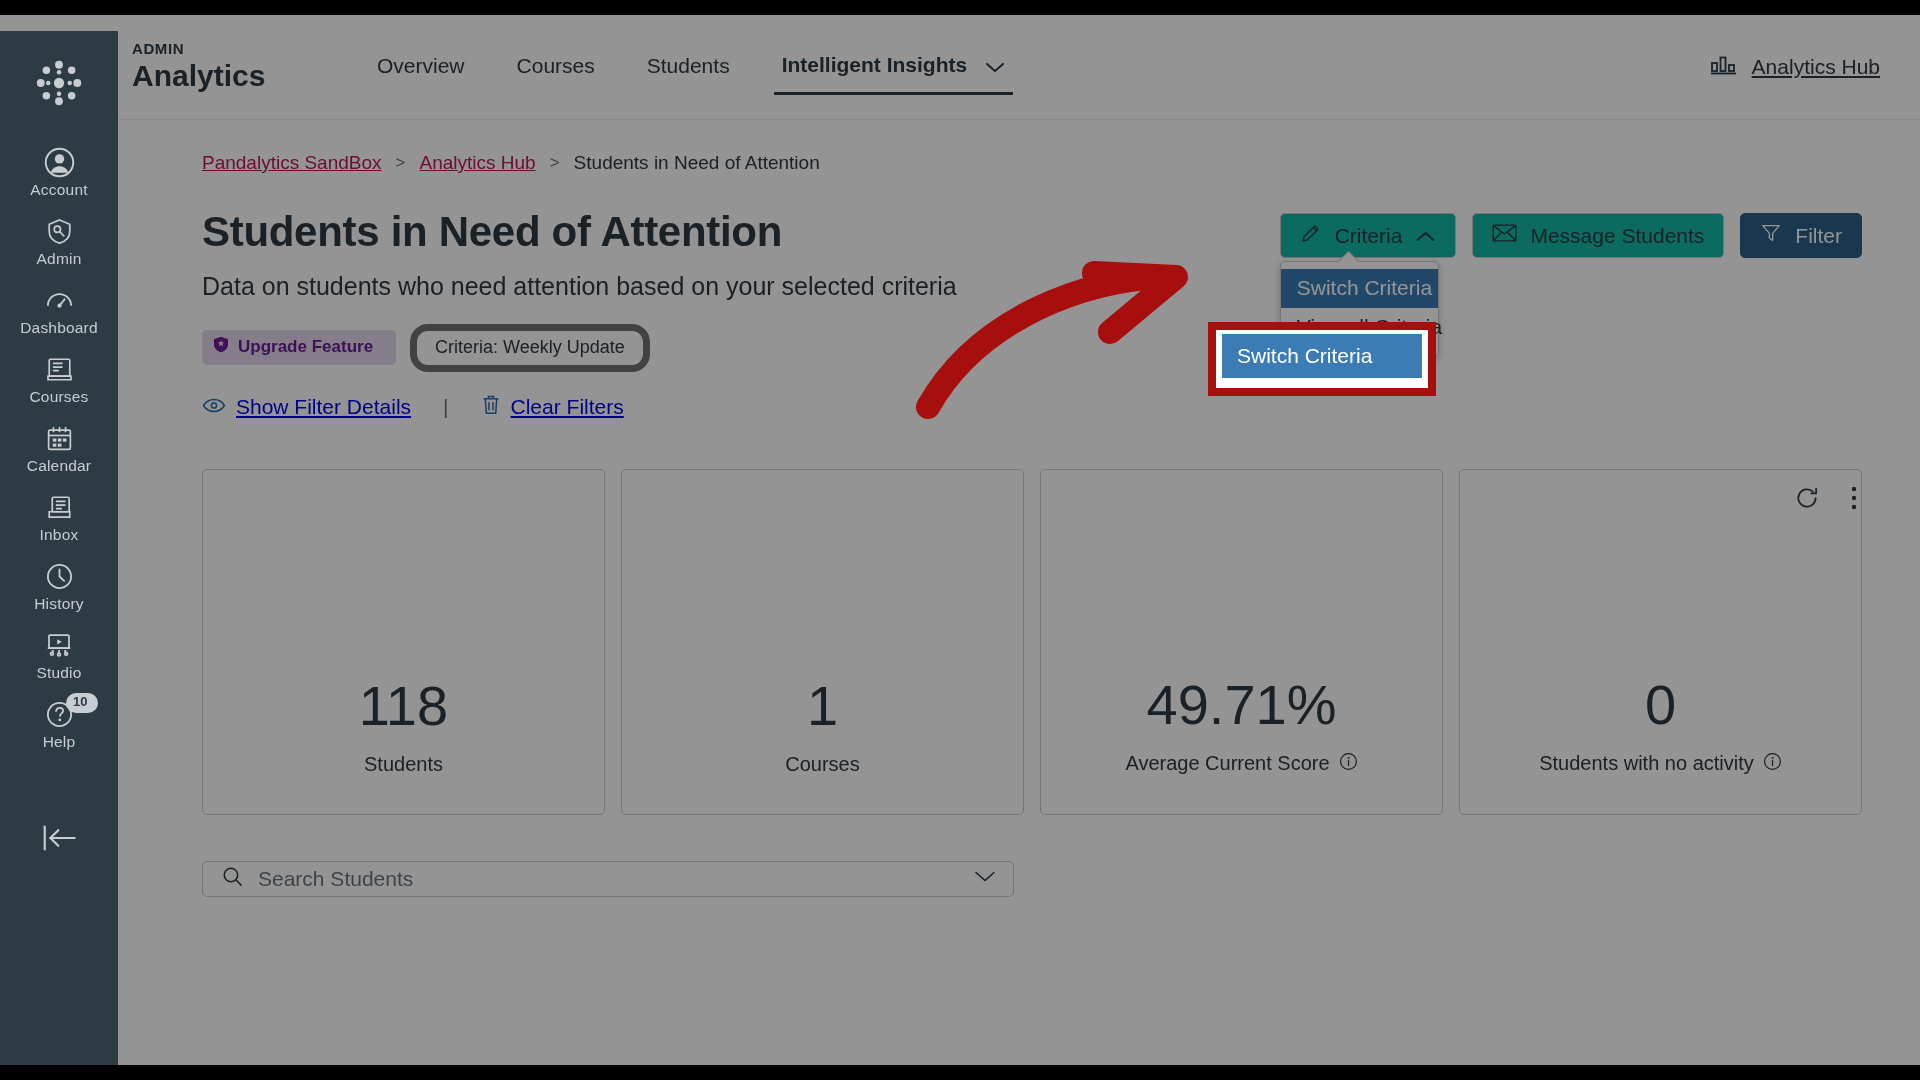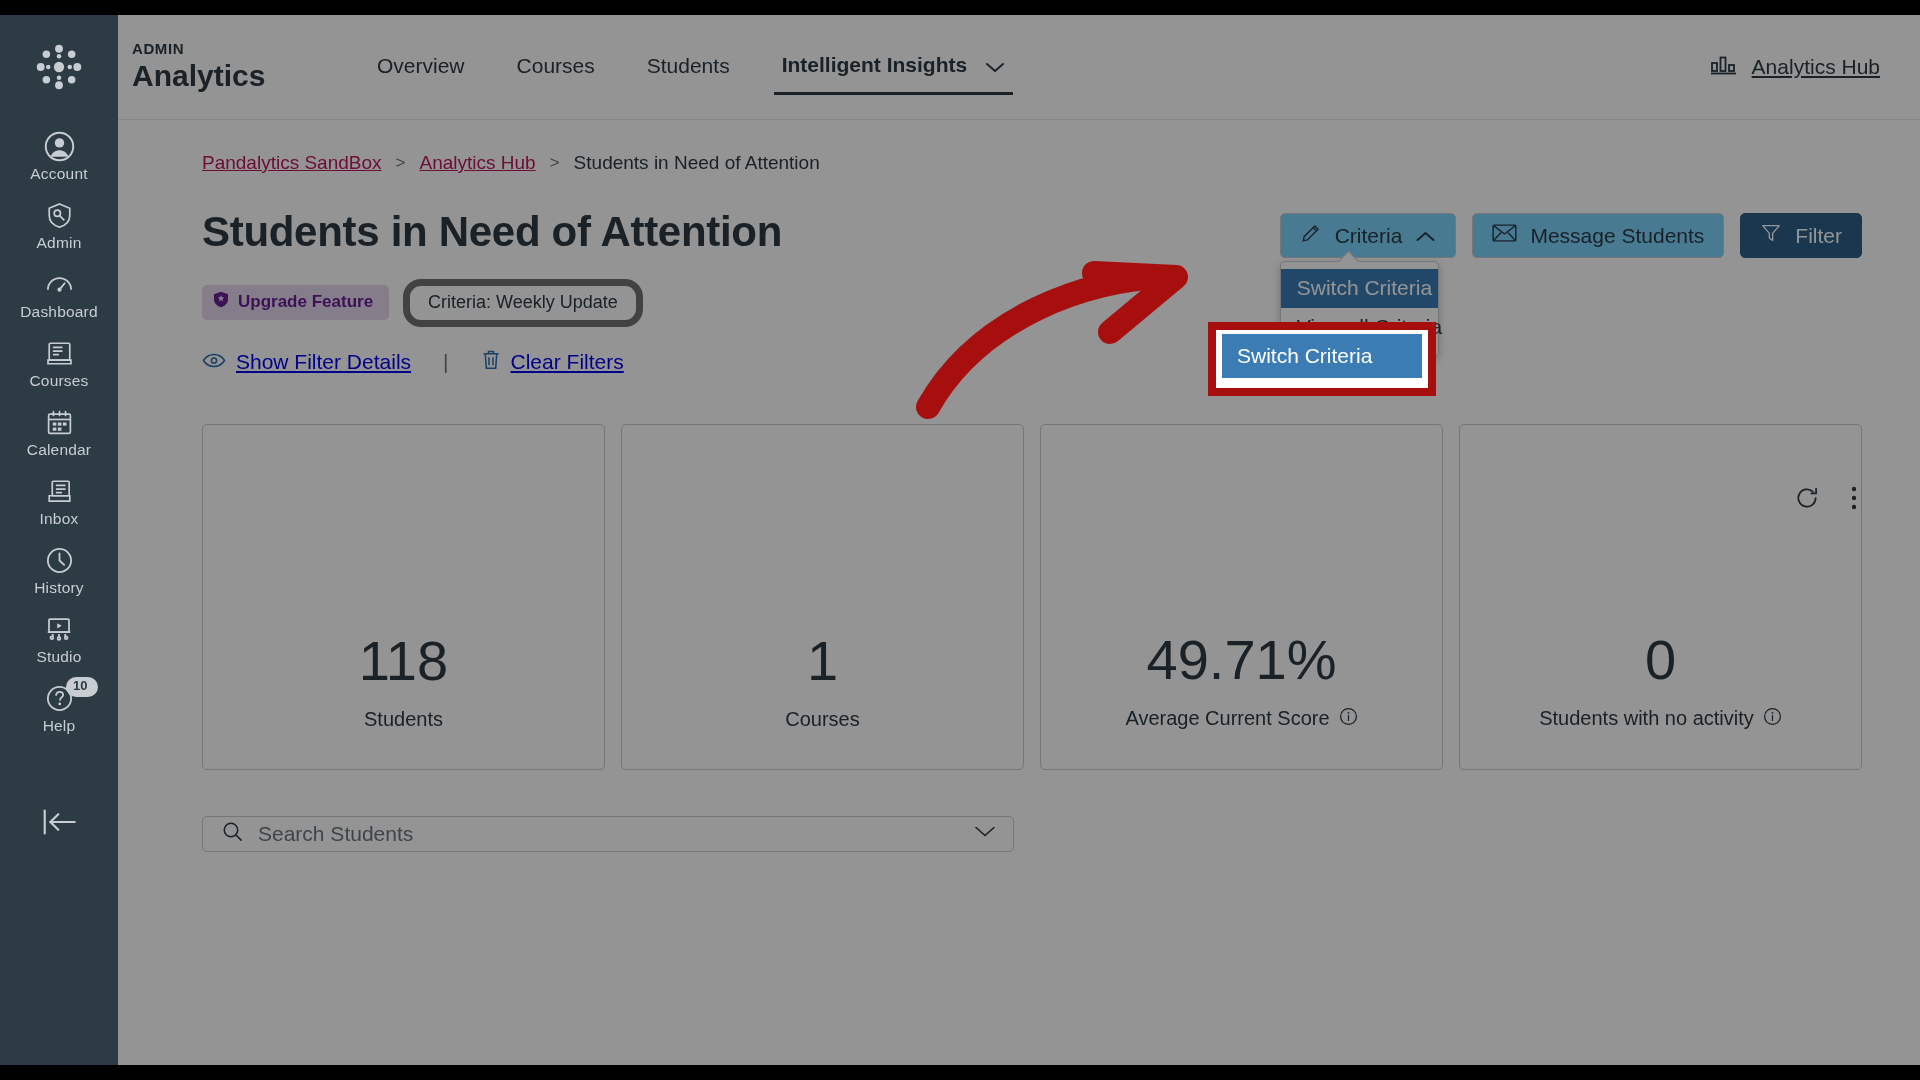--- a/index.html
+++ b/index.html
@@ -20,21 +20,21 @@
   
   #scrim {
     position: absolute; inset: 0;
     background: rgba(0,0,0,0.42);
     z-index: 40;
     pointer-events: none;
   }
 
   
   #globalnav {
-    position: absolute; left: 0; top: 0;
+    position: absolute; left: 0; top: 16px;
     width: 118px; height: 1050px;
     background: #2D3B45;
     z-index: 50;
     display: flex; flex-direction: column; align-items: center;
     padding-top: 22px;
   }
   .logo-wrap { width: 60px; height: 60px; margin-bottom: 26px; }
   .nav-item {
     width: 118px;
     display: flex; flex-direction: column; align-items: center;
@@ -121,21 +121,21 @@
     line-height: 1.16; letter-spacing: -.3px;
   }
   #page-sub {
     font-size: 25px; color: #2D3B45; margin-top: 14px; line-height: 1.25;
   }
   #pills { display: flex; align-items: center; gap: 14px; margin-top: 22px; }
   .pill-upgrade {
     display: inline-flex; align-items: center; gap: 9px;
     background: #E7D8EE; color: #6B1E96;
     font-size: 17px; font-weight: 700;
-    border-radius: 5px; padding: 6px 16px 7px 11px;
+    border-radius: 5px; padding: 6px 23px 7px 11px;
   }
   .pill-criteria {
     display: inline-flex; align-items: center;
     border: 7px solid #737373; border-radius: 18px;
     color: #2D3B45; font-size: 18px;
     padding: 6px 18px 7px 18px;
   }
   #filterlinks {
     display: flex; align-items: center; gap: 32px;
     margin-top: 22px; font-size: 21px; color: #2B6EAF;
@@ -144,21 +144,21 @@
   #filterlinks .divider { color: #6B7780; }
 
   
   #actions {
     position: absolute; right: 58px; top: 198px;
     display: flex; align-items: flex-start; gap: 16px;
     z-index: 20;
   }
   .btn {
     display: inline-flex; align-items: center; justify-content: center; gap: 13px;
-    border: 1px solid #C7CDD1; background: #7dd3fc; color: #2D3B45;
+    border: 1px solid #C7CDD1; background: #14b8a6; color: #2D3B45;
     border-radius: 5px; font-size: 21px;
     height: 45px; padding: 0 19px; white-space: nowrap;
   }
   .btn.primary {
     background: #2B5F87; border-color: #2B5F87; color: #fff;
   }
   #criteria-wrap { position: relative; }
   #criteria-menu {
     position: absolute; top: 48px; left: 0;
     width: 159px;
@@ -438,20 +438,21 @@
         <a class="crumb-link" href="#">Pandalytics SandBox</a>
         <span class="sep">&gt;</span>
         <a class="crumb-link" href="#">Analytics Hub</a>
         <span class="sep">&gt;</span>
         <span class="crumb-cur">Students in Need of Attention</span>
       </div>
 
       <div id="titlerow">
         <div id="titleblock">
           <h1 id="page-title">Students in Need of Attention</h1>
+          <div id="page-sub">Data on students who need attention based on your selected criteria</div>
 
           <div id="pills">
             <span class="pill-upgrade">
               <span>
                 <svg width="16" height="17" viewBox="0 0 16 17" fill="#6B1E96">
                   <path d="M8 .8 15 3.2v5c0 4-3 6.7-7 8-4-1.3-7-4-7-8v-5z"></path>
                   <path d="M8 4.2l1 2.1 2.3.2-1.8 1.6.6 2.3L8 9.1 5.9 10.4l.6-2.3L4.7 6.5 7 6.3z" fill="#E7D8EE"></path>
                 </svg>
               </span>
               <span>Upgrade Feature</span>

